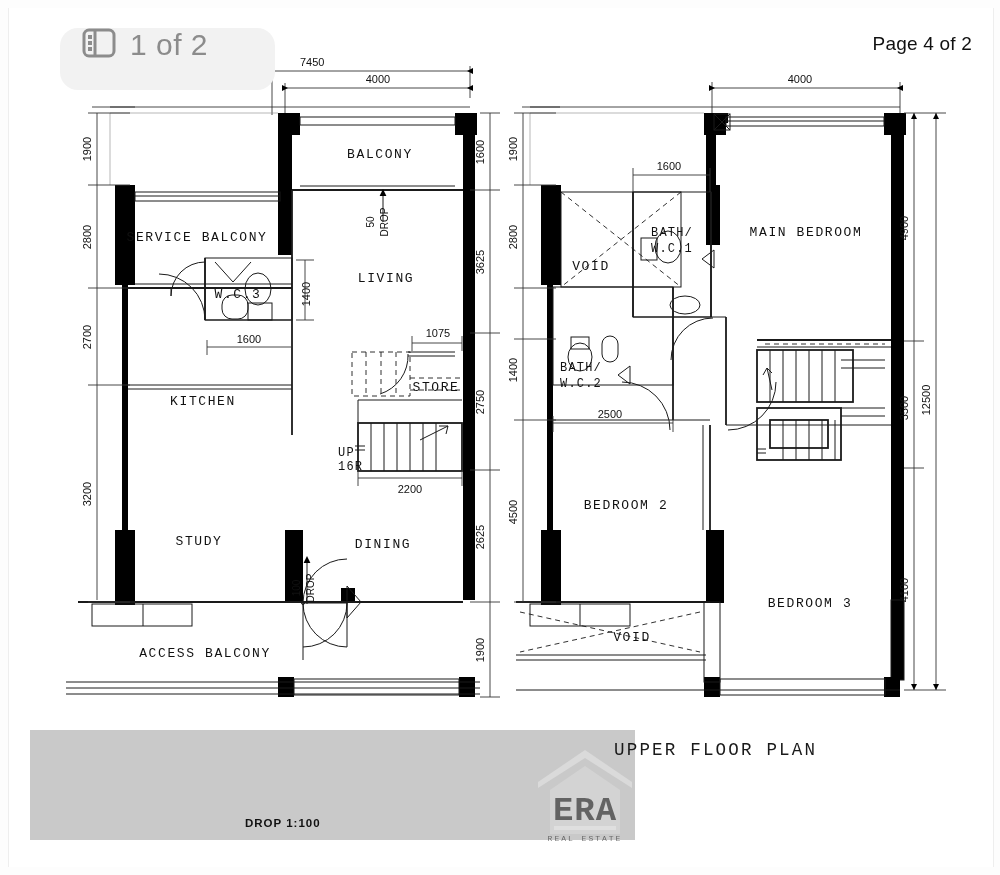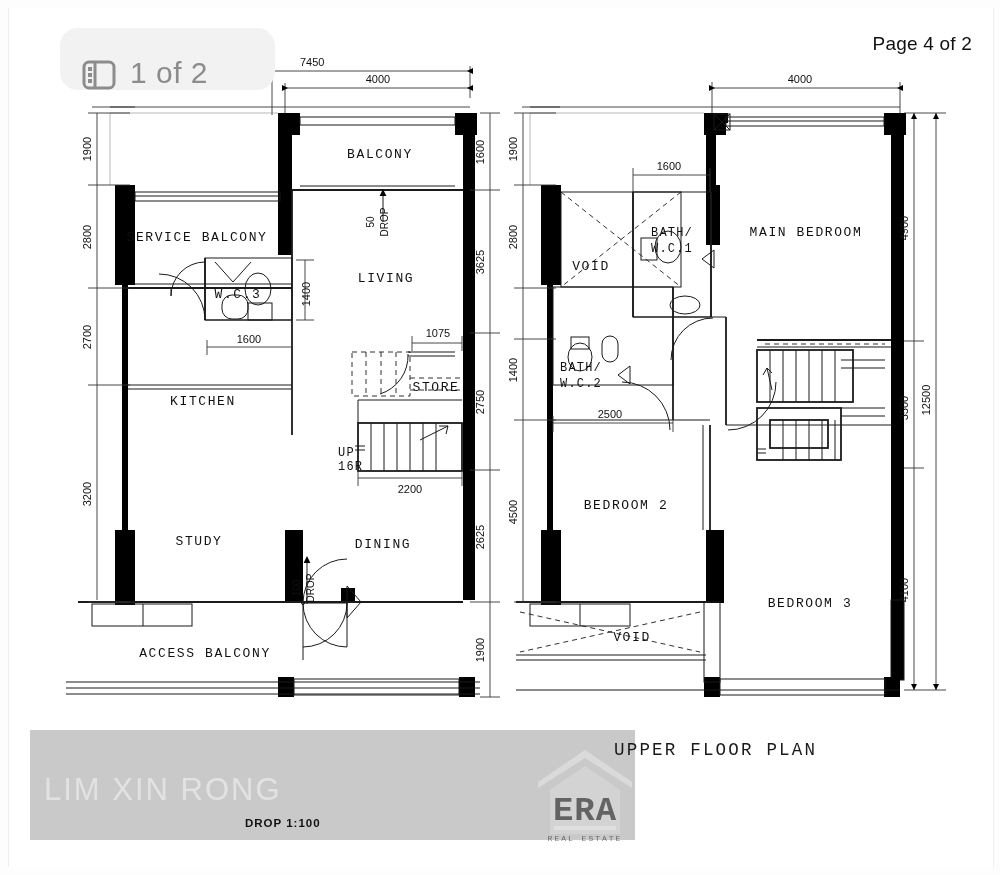--- a/index.html
+++ b/index.html
@@ -9,21 +9,21 @@
   .page{position:absolute;inset:0;background:#fdfdfd;}
   .sheet{position:absolute;left:8px;top:8px;width:984px;height:859px;background:#fff;
          border-left:1px solid #eeeeee;border-right:1px solid #eeeeee;}
 
   
   .page-label{position:absolute;right:28px;top:33px;font-size:19px;color:#111;
               letter-spacing:.2px;white-space:nowrap;}
 
   
   .badge{position:absolute;left:60px;top:28px;width:215px;height:62px;
-         background:#f2f2f2;border-radius:18px;display:flex;align-items:flex-end;
+         background:#f2f2f2;border-radius:18px;display:flex;align-items:flex-start;
          gap:14px;padding:0 22px;box-sizing:border-box;}
   .badge .ic{width:34px;height:30px;flex:0 0 auto;}
   .badge .txt{font-size:30px;color:#8c8c8c;letter-spacing:.5px;}
 
   
   svg.plan{position:absolute;left:0;top:0;width:1000px;height:875px;}
 
   
   .band{position:absolute;left:30px;top:730px;width:910px;height:110px;background:#c9c9c9;}
   .band.right-white{left:635px;width:305px;background:#ffffff;}
@@ -414,21 +414,20 @@
     <text class="dim" x="908" y="228" transform="rotate(-90 908 228)" text-anchor="middle">4900</text>
     <text class="dim" x="908" y="408" transform="rotate(-90 908 408)" text-anchor="middle">3500</text>
     <text class="dim" x="908" y="590" transform="rotate(-90 908 590)" text-anchor="middle">4100</text>
     <text class="dim" x="930" y="400" transform="rotate(-90 930 400)" text-anchor="middle">12500</text>
   </g>
 </svg>
 
 <div class="band"></div>
 <div class="band right-white"></div>
 
-<div class="wm-name">LIM XIN RONG</div>
 
 <svg class="wm-era" viewBox="0 0 130 105">
   <path d="M65 8 L112 40 L112 46 L65 16 L18 46 L18 40 Z" fill="#e8e8e8"></path>
   <path d="M65 24 L100 48 L100 92 L30 92 L30 48 Z" fill="#dcdcdc"></path>
   <text x="65" y="78" text-anchor="middle" font-family="Liberation Sans, sans-serif" font-size="34" font-weight="bold" fill="#f4f4f4" letter-spacing="1">ERA</text>
   <rect x="34" y="84" width="62" height="4" fill="#f2f2f2"></rect>
   <text x="65" y="99" text-anchor="middle" font-family="Liberation Sans, sans-serif" font-size="8" fill="#efefef" letter-spacing="2">REAL ESTATE</text>
 </svg>
 
 <div class="t-upper">UPPER FLOOR PLAN</div>

